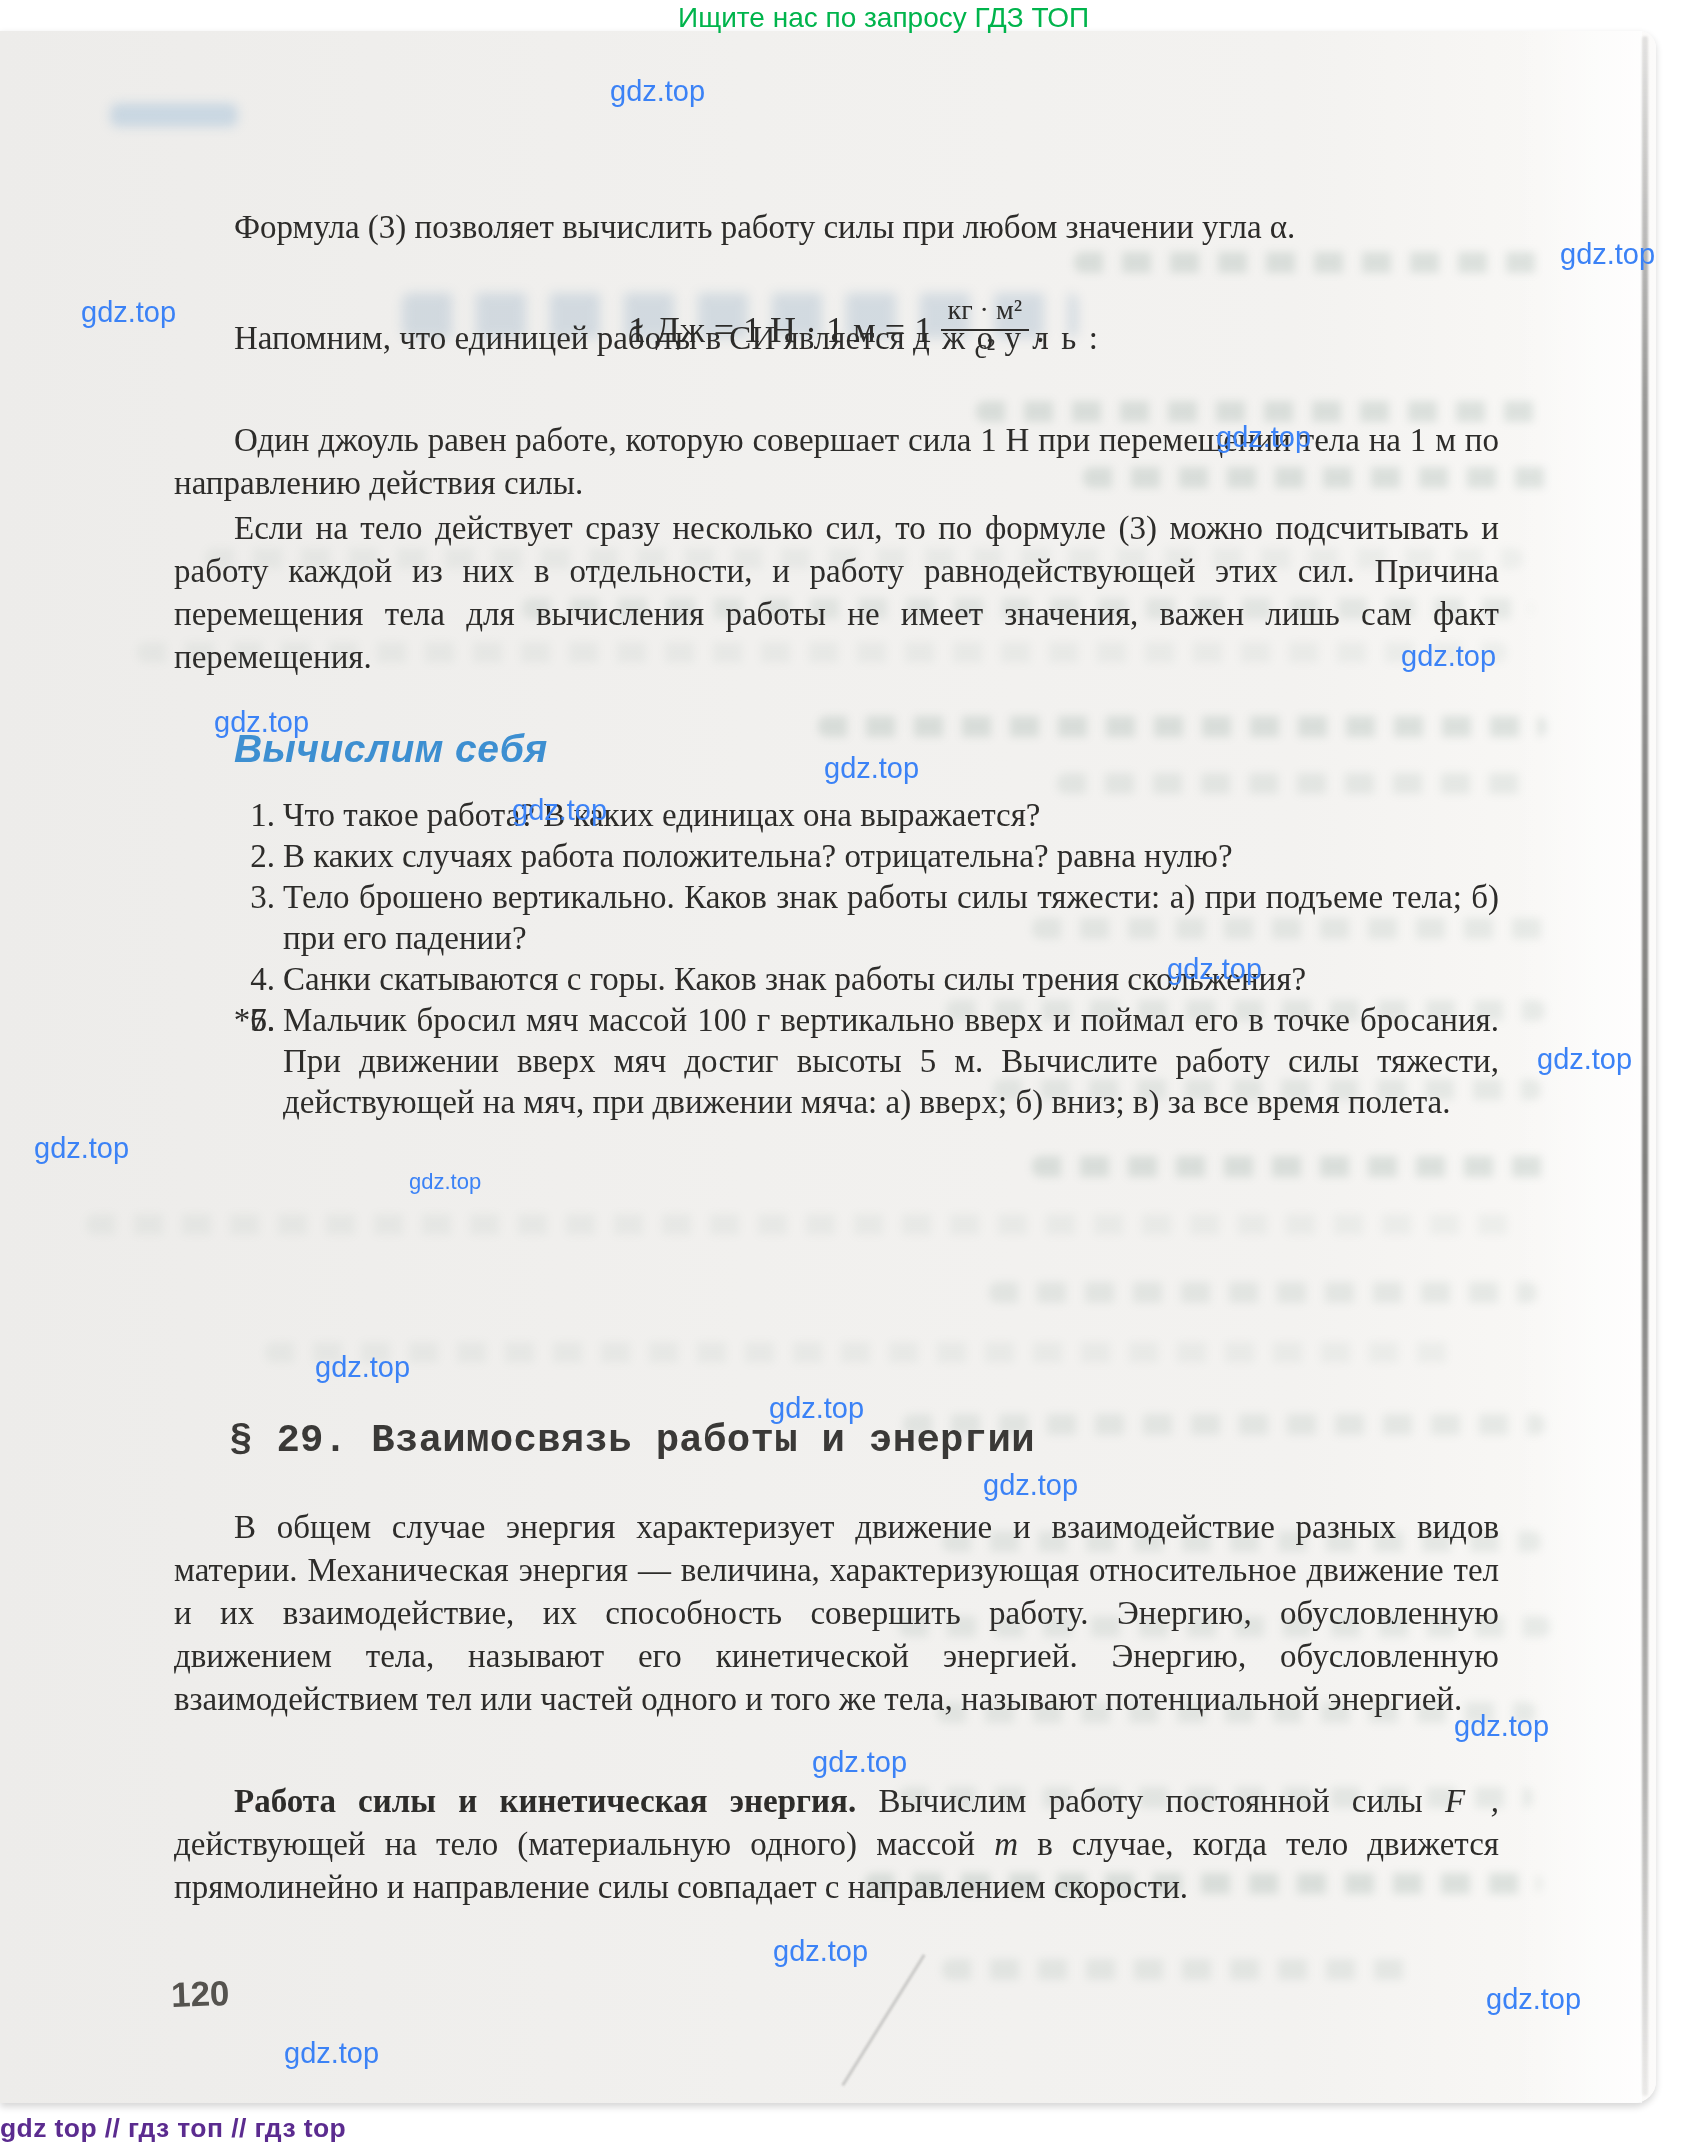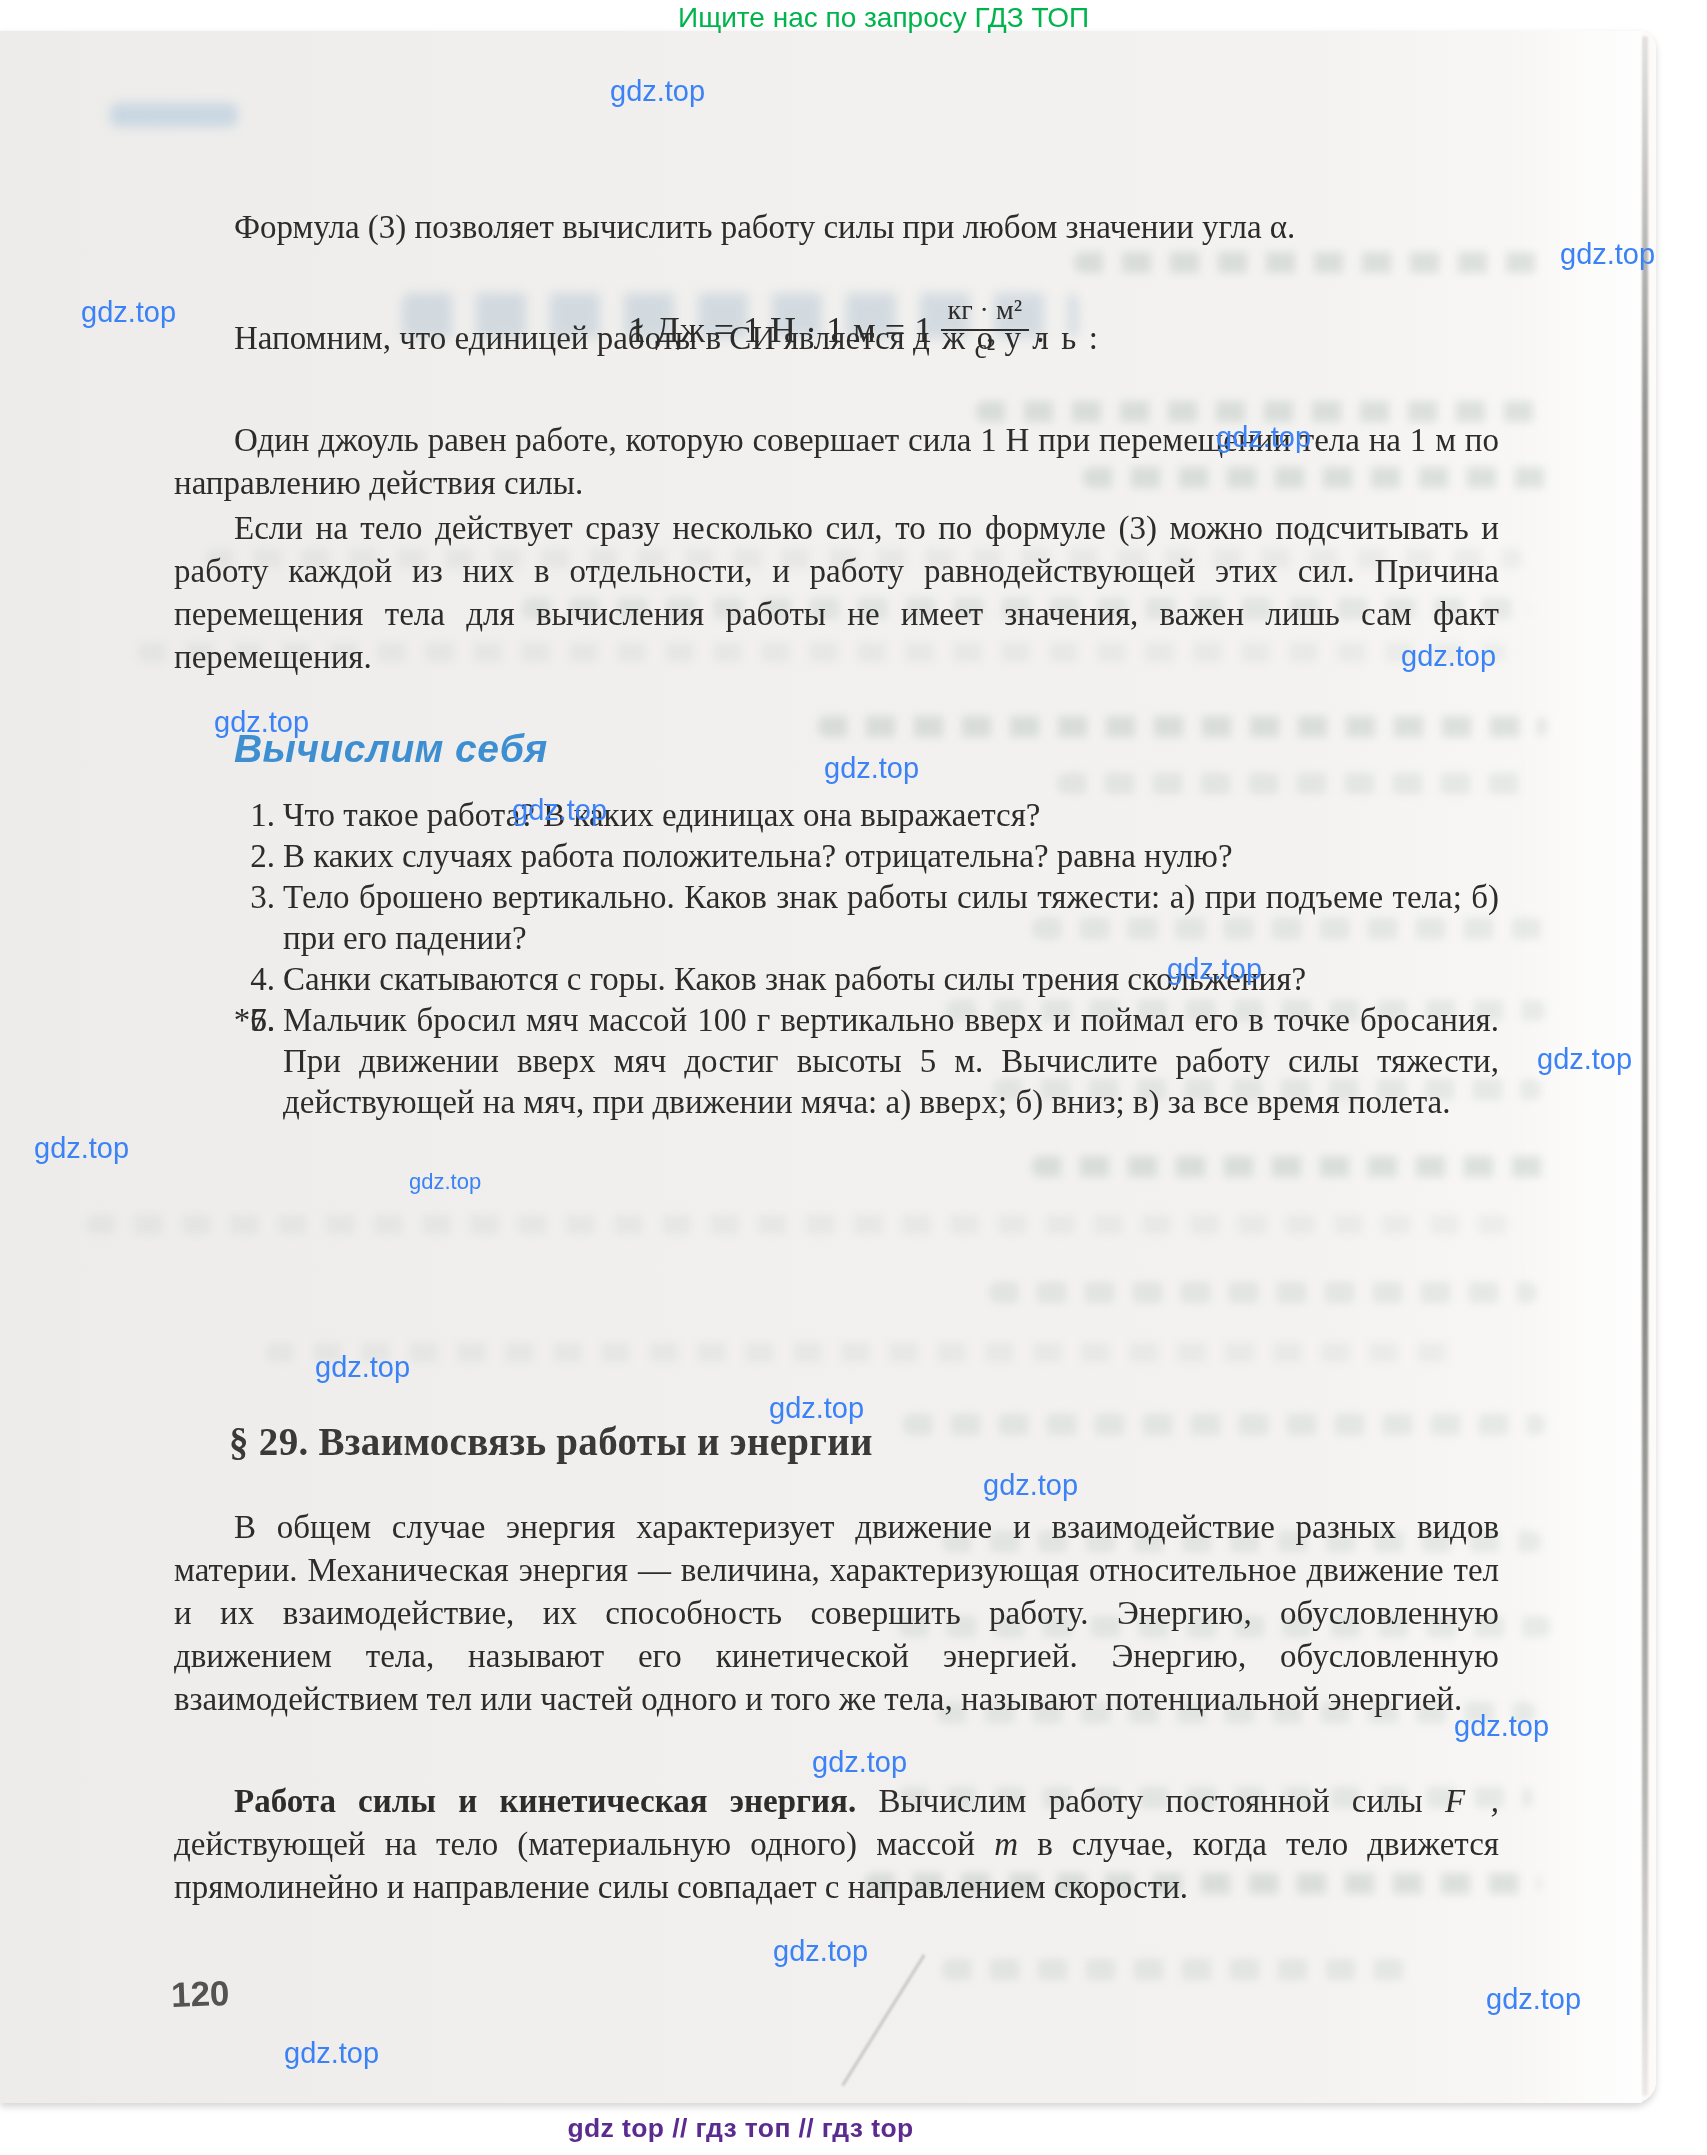--- a/index.html
+++ b/index.html
@@ -67,38 +67,38 @@
     position:absolute;left:174px;top:795px;width:1325px;z-index:2;
     margin:0;padding:0;list-style:none;color:#2d2c2a;
     font-size:33px;line-height:41px;text-align:justify;
   }
   ol.questions li{position:relative;padding-left:109px;}
   ol.questions .qnum{
     position:absolute;left:34px;width:67px;text-align:right;
   }
   .section-heading{
     position:absolute;left:229px;top:1387px;z-index:2;
-    font-family:Liberation Serif, serif;font-weight:bold;
+    font-family:Liberation Mono, monospace;font-weight:bold;
     font-size:39px;color:#3a3937;letter-spacing:0.3px;
   }
   .lead-bold{font-weight:bold;}
   .ital{font-style:italic;}
   .page-number{
     position:absolute;left:171px;top:1974px;z-index:2;
     font-family:"Liberation Sans",sans-serif;font-size:35px;font-weight:600;color:#55534f;
     transform:rotate(-2deg);
   }
   .wm{
     position:absolute;z-index:4;color:#3b82f6;
     font-family:"Liberation Sans",sans-serif;font-size:29px;white-space:nowrap;
   }
   .wm.small{font-size:22px;}
   .footer{
     position:absolute;top:2113px;left:0;width:1481px;z-index:3;
-    text-align:center;font-family:"Liberation Sans",sans-serif;
+    text-align:left;font-family:"Liberation Sans",sans-serif;
     font-size:26.5px;font-weight:600;color:#5b2b8f;letter-spacing:0.4px;
   }
   .scratch{
     position:absolute;left:882px;top:1943px;width:2.6px;height:154px;z-index:1;
     background:rgba(160,160,158,.5);transform:rotate(32deg);filter:blur(0.9px);
   }
 </style>
 </head>
 <body>
 

